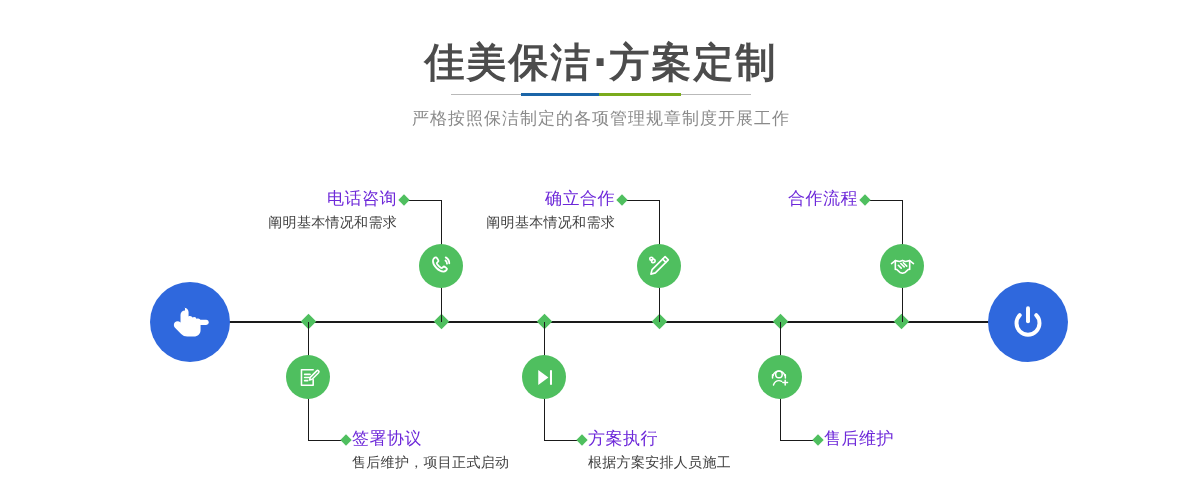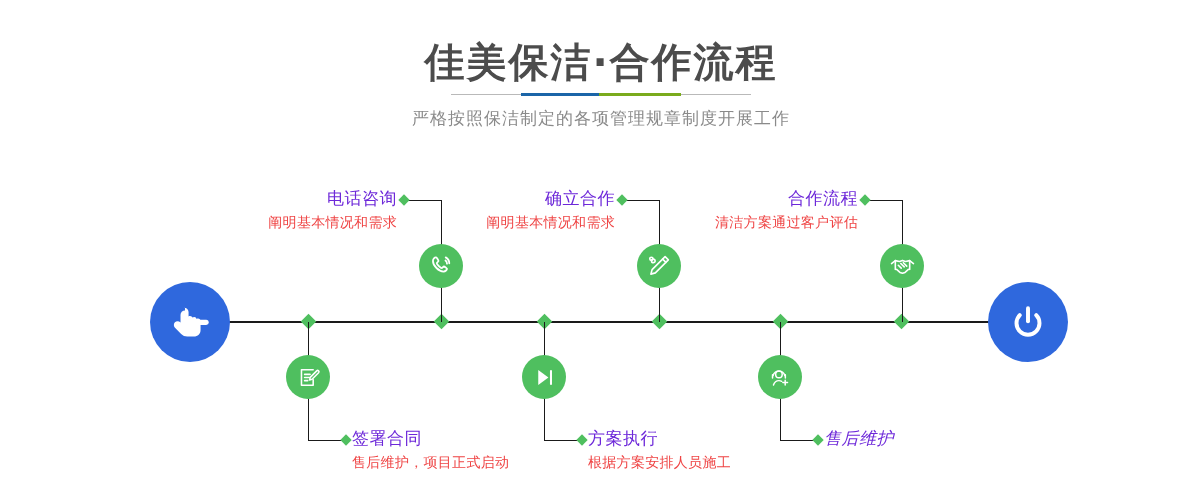--- a/index.html
+++ b/index.html
@@ -139,21 +139,21 @@
     white-space: nowrap;
   }
   .label .title {
     font-size: 17px;
     color: #6d28d9;
     line-height: 24px;
     letter-spacing: 0.5px;
   }
   .label .desc {
     font-size: 14px;
-    color: #ef4444;
+    color: #404040;
     line-height: 24px;
     letter-spacing: 0.3px;
   }
   .label.top  { text-align: right; }
   .label.bot  { text-align: left; }
 
   .tiny-diamond {
     position: absolute;
     width: 8px;
     height: 8px;
@@ -162,21 +162,21 @@
   }
 
   svg { display: block; }
 </style>
 </head>
 <body>
 
 <div id="stage">
 
   <div class="header">
-    <div class="page-title">佳美保洁·合作流程</div>
+    <div class="page-title">佳美保洁·方案定制</div>
 
     <div class="divider">
       <div class="rule"></div>
       <div class="seg-blue"></div>
       <div class="seg-green"></div>
     </div>
 
     <div class="page-subtitle">严格按照保洁制定的各项管理规章制度开展工作</div>
   </div>
 
@@ -240,21 +240,21 @@
           <path d="M22 6H7v20h15v-7"></path>
           <line x1="11" y1="12" x2="18" y2="12"></line>
           <line x1="11" y1="16" x2="17" y2="16"></line>
           <line x1="11" y1="20" x2="15" y2="20"></line>
           <path d="M26.5 7.5l-8.3 8.3-.9 3.3 3.3-.9 8.3-8.3a1.7 1.7 0 0 0 0-2.4 1.7 1.7 0 0 0-2.4 0z"></path>
         </g>
       </svg>
     </span>
   </div>
   <div class="label bot" style="left:352px; top:426px;">
-    <div class="title">签署合同</div>
+    <div class="title">签署协议</div>
     <div class="desc">售后维护，项目正式启动</div>
   </div>
 
   <div class="vline" style="left:659px; top:200px; height:122px;"></div>
   <div class="hline" style="left:624px; top:200px; width:36px;"></div>
   <div class="tiny-diamond" style="left:618px; top:196px;"></div>
   <div class="node-icon" style="left:637px; top:244px;">
     <span>
       <svg width="26" height="26" viewBox="0 0 32 32">
         <g fill="none" stroke="#ffffff" stroke-width="2" stroke-linecap="round" stroke-linejoin="round">
@@ -299,36 +299,35 @@
           <path d="M3 12.5l4.5-3.5 5 1 3.5-1.2 3.5 1.2 5-1 4.5 3.5"></path>
           <path d="M7.5 9v10.5M24.5 9v10.5"></path>
           <path d="M11 14.5l3.5 3.5M14 12.5l4 4M17 11.5l4 4"></path>
           <path d="M9 19.5l4 3.5 3 1 3-1 4-3.5"></path>
         </g>
       </svg>
     </span>
   </div>
   <div class="label top" style="left:640px; top:186px; width:218px;">
     <div class="title">合作流程</div>
-    <div class="desc">清洁方案通过客户评估</div>
   </div>
 
   <div class="vline" style="left:780px; top:322px; height:118px;"></div>
   <div class="hline" style="left:780px; top:440px; width:36px;"></div>
   <div class="tiny-diamond" style="left:814px; top:436px;"></div>
   <div class="node-icon" style="left:758px; top:355px;">
     <span>
       <svg width="25" height="25" viewBox="0 0 32 32">
         <g fill="none" stroke="#ffffff" stroke-width="1.9" stroke-linecap="round" stroke-linejoin="round">
           <circle cx="14" cy="12" r="4.2"></circle>
           <path d="M6.5 13.5a7.8 7.8 0 0 1 15 0"></path>
           <path d="M5.8 12.5v4.2M22.2 12.5v4.2"></path>
           <path d="M7 25.5c1.2-3.6 3.9-5.5 7-5.5 1.3 0 2.5.3 3.5.9"></path>
           <path d="M22 19.5v6M19 22.5h6"></path>
         </g>
       </svg>
     </span>
   </div>
-  <div class="label bot" style="left:824px; top:426px;font-style:italic;">
+  <div class="label bot" style="left:824px; top:426px;">
     <div class="title">售后维护</div>
   </div>
 
 </div>
 
 </body></html>

